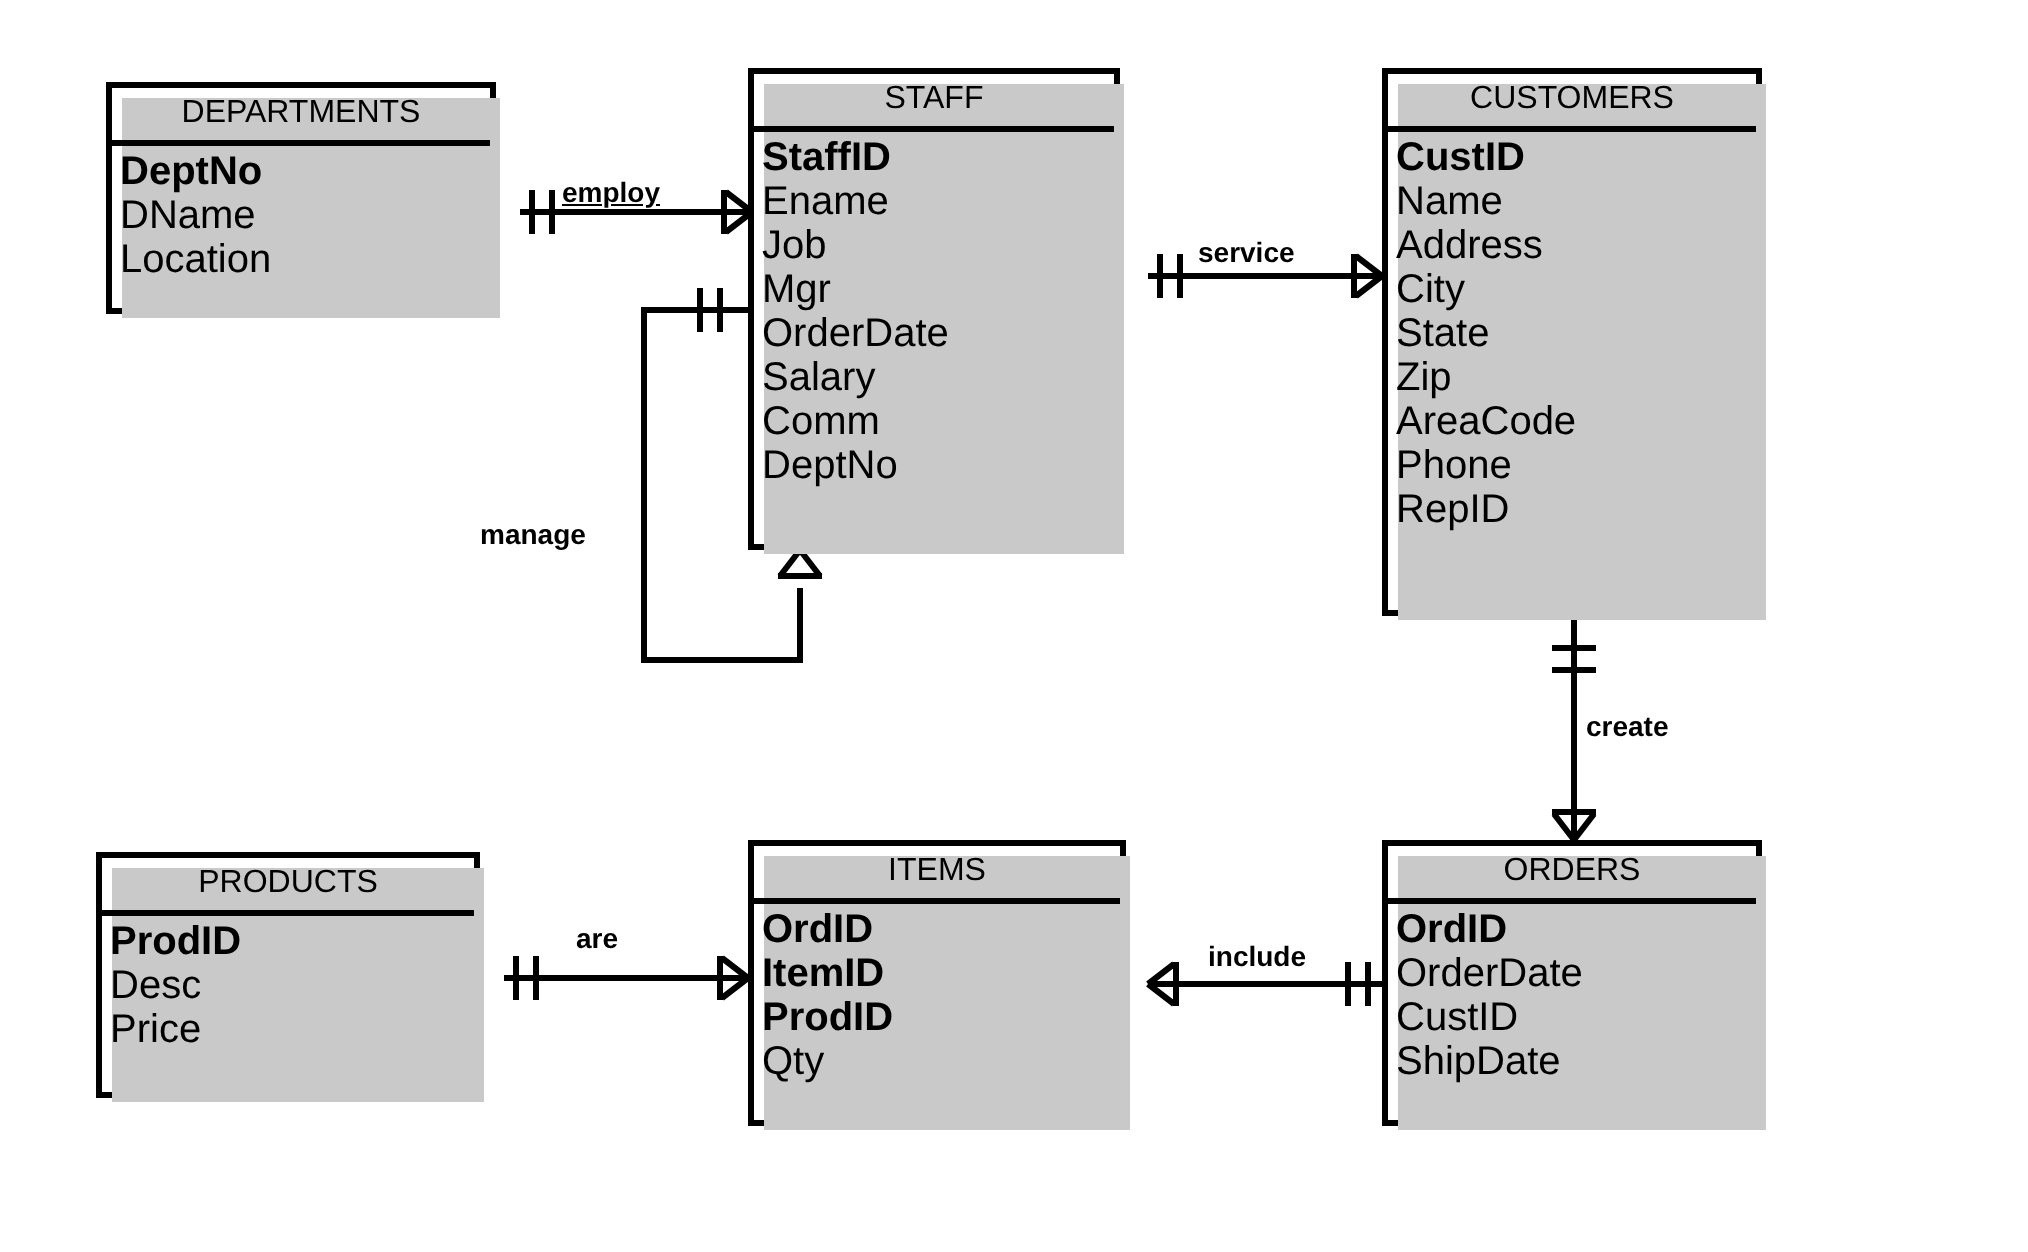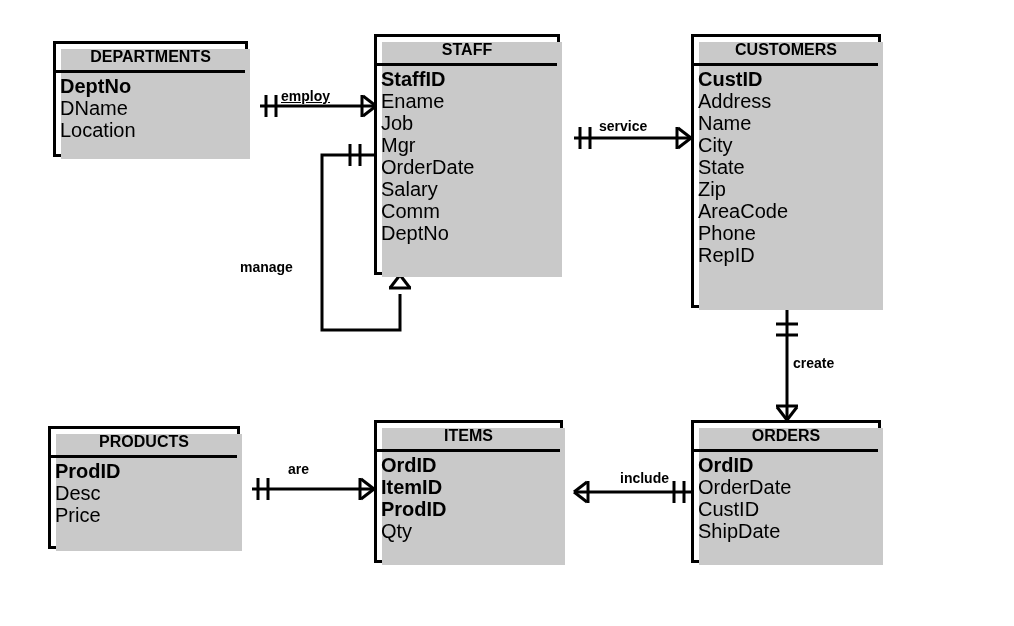--- a/index.html
+++ b/index.html
@@ -39,21 +39,20 @@
   }
   .entity-title {
     height: 26px;
     line-height: 25px;
     text-align: center;
     font-size: 16px;
     color: #000000;
     border-bottom: 3px solid #000000;
     white-space: nowrap;
     overflow: hidden;
-    font-weight: bold;
   }
   .entity-attrs {
     padding: 2px 0 0 4px;
   }
   .attr {
     font-size: 20px;
     line-height: 22px;
     color: #000000;
     white-space: nowrap;
   }
@@ -103,22 +102,22 @@
       <div class="attr">Salary</div>
       <div class="attr">Comm</div>
       <div class="attr">DeptNo</div>
     </div>
   </div>
 
   <div class="entity" style="left:691px; top:34px; width:190px; height:274px;">
     <div class="entity-title">CUSTOMERS</div>
     <div class="entity-attrs">
       <div class="attr pk">CustID</div>
+      <div class="attr">Name</div>
       <div class="attr">Address</div>
-      <div class="attr">Name</div>
       <div class="attr">City</div>
       <div class="attr">State</div>
       <div class="attr">Zip</div>
       <div class="attr">AreaCode</div>
       <div class="attr">Phone</div>
       <div class="attr">RepID</div>
     </div>
   </div>
 
   <div class="entity" style="left:48px; top:426px; width:192px; height:123px;">
@@ -226,15 +225,15 @@
       <line x1="2" y1="18" x2="119" y2="18" stroke="#000" stroke-width="3"></line>
 
       <line x1="2" y1="18" x2="15" y2="8" stroke="#000" stroke-width="3"></line>
       <line x1="2" y1="18" x2="15" y2="28" stroke="#000" stroke-width="3"></line>
       <line x1="16" y1="7" x2="16" y2="29" stroke="#000" stroke-width="3"></line>
 
       <line x1="102" y1="7" x2="102" y2="29" stroke="#000" stroke-width="3"></line>
       <line x1="112" y1="7" x2="112" y2="29" stroke="#000" stroke-width="3"></line>
     </svg>
   </div>
-  <div class="rel-label" style="left:620px; top:470px;">include</div>
+  <div class="rel-label" style="left:604px; top:470px;">include</div>
 
 </div>
 
 </body></html>

